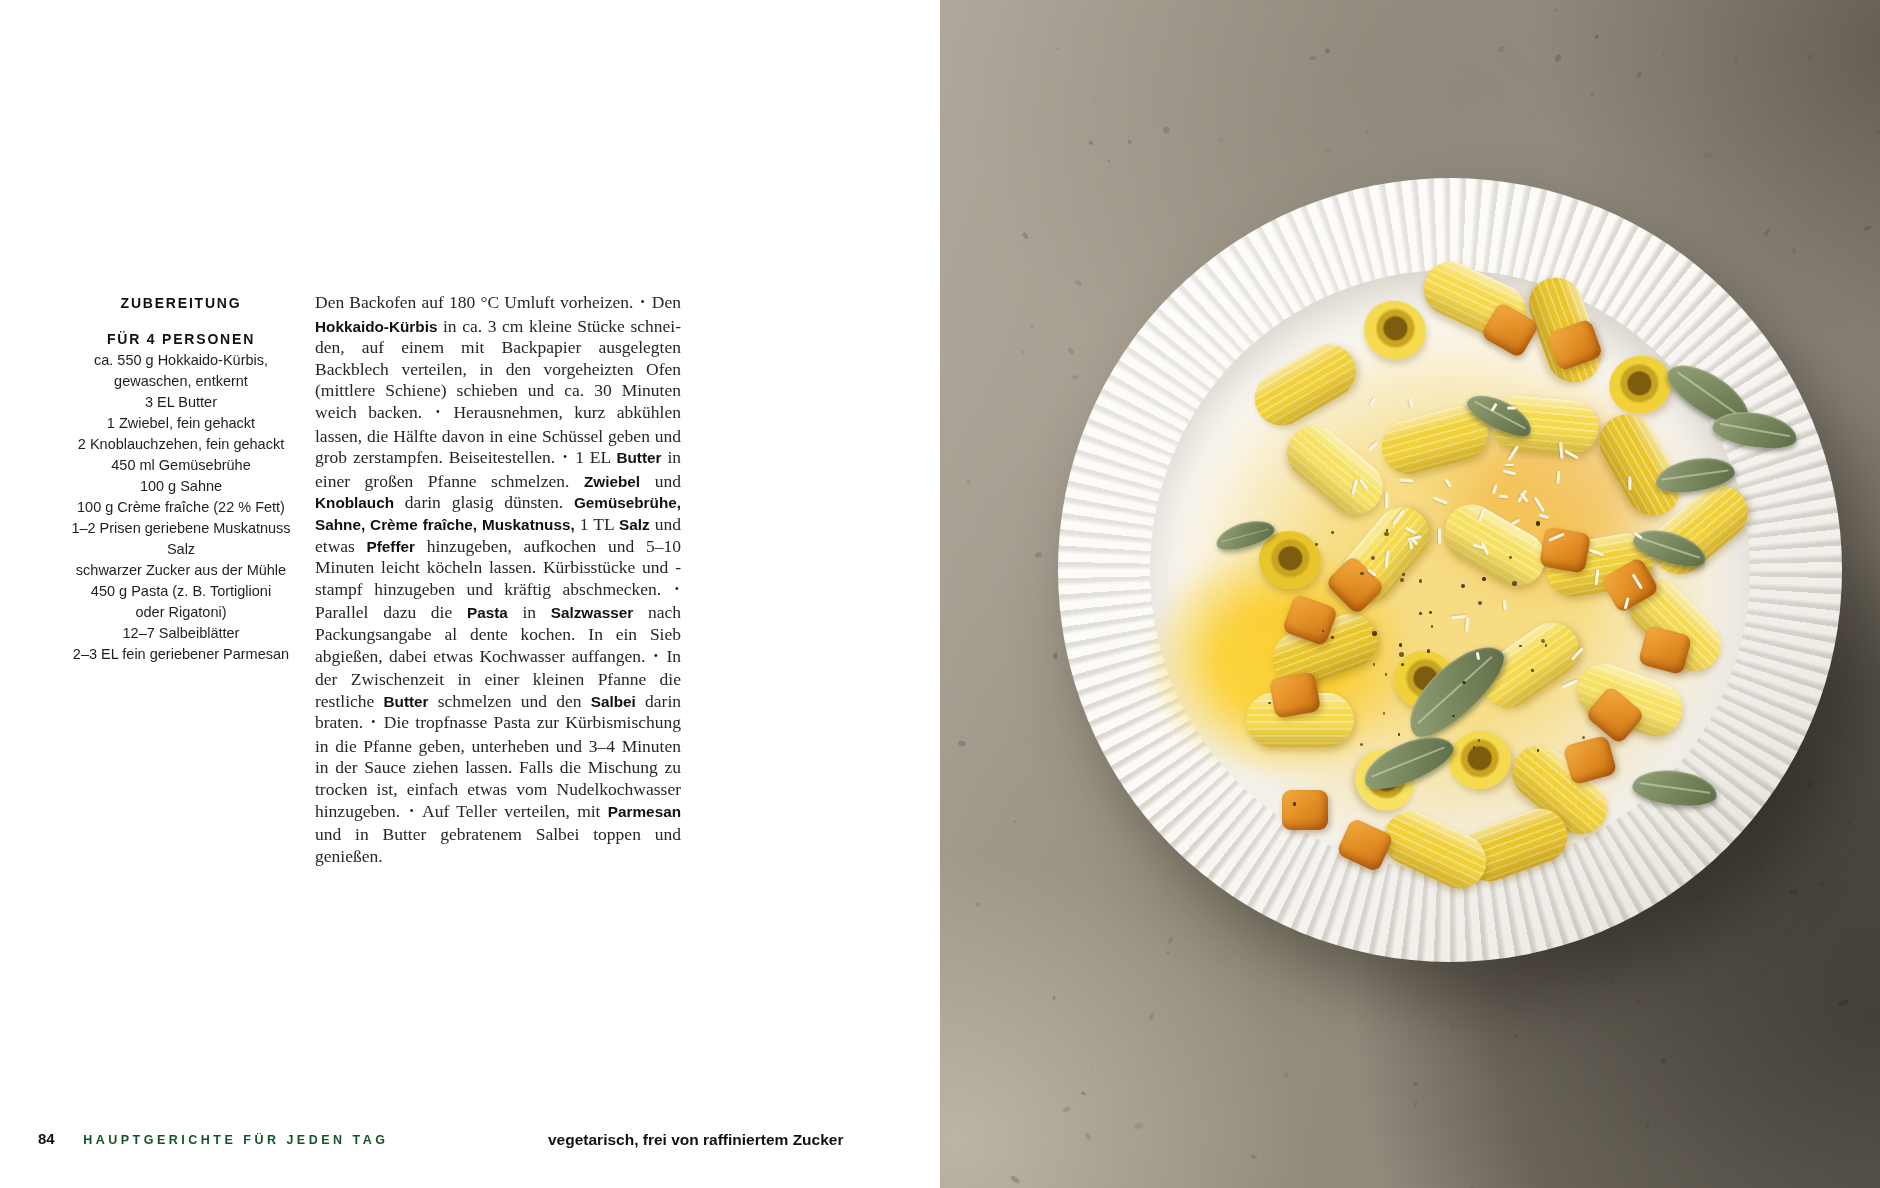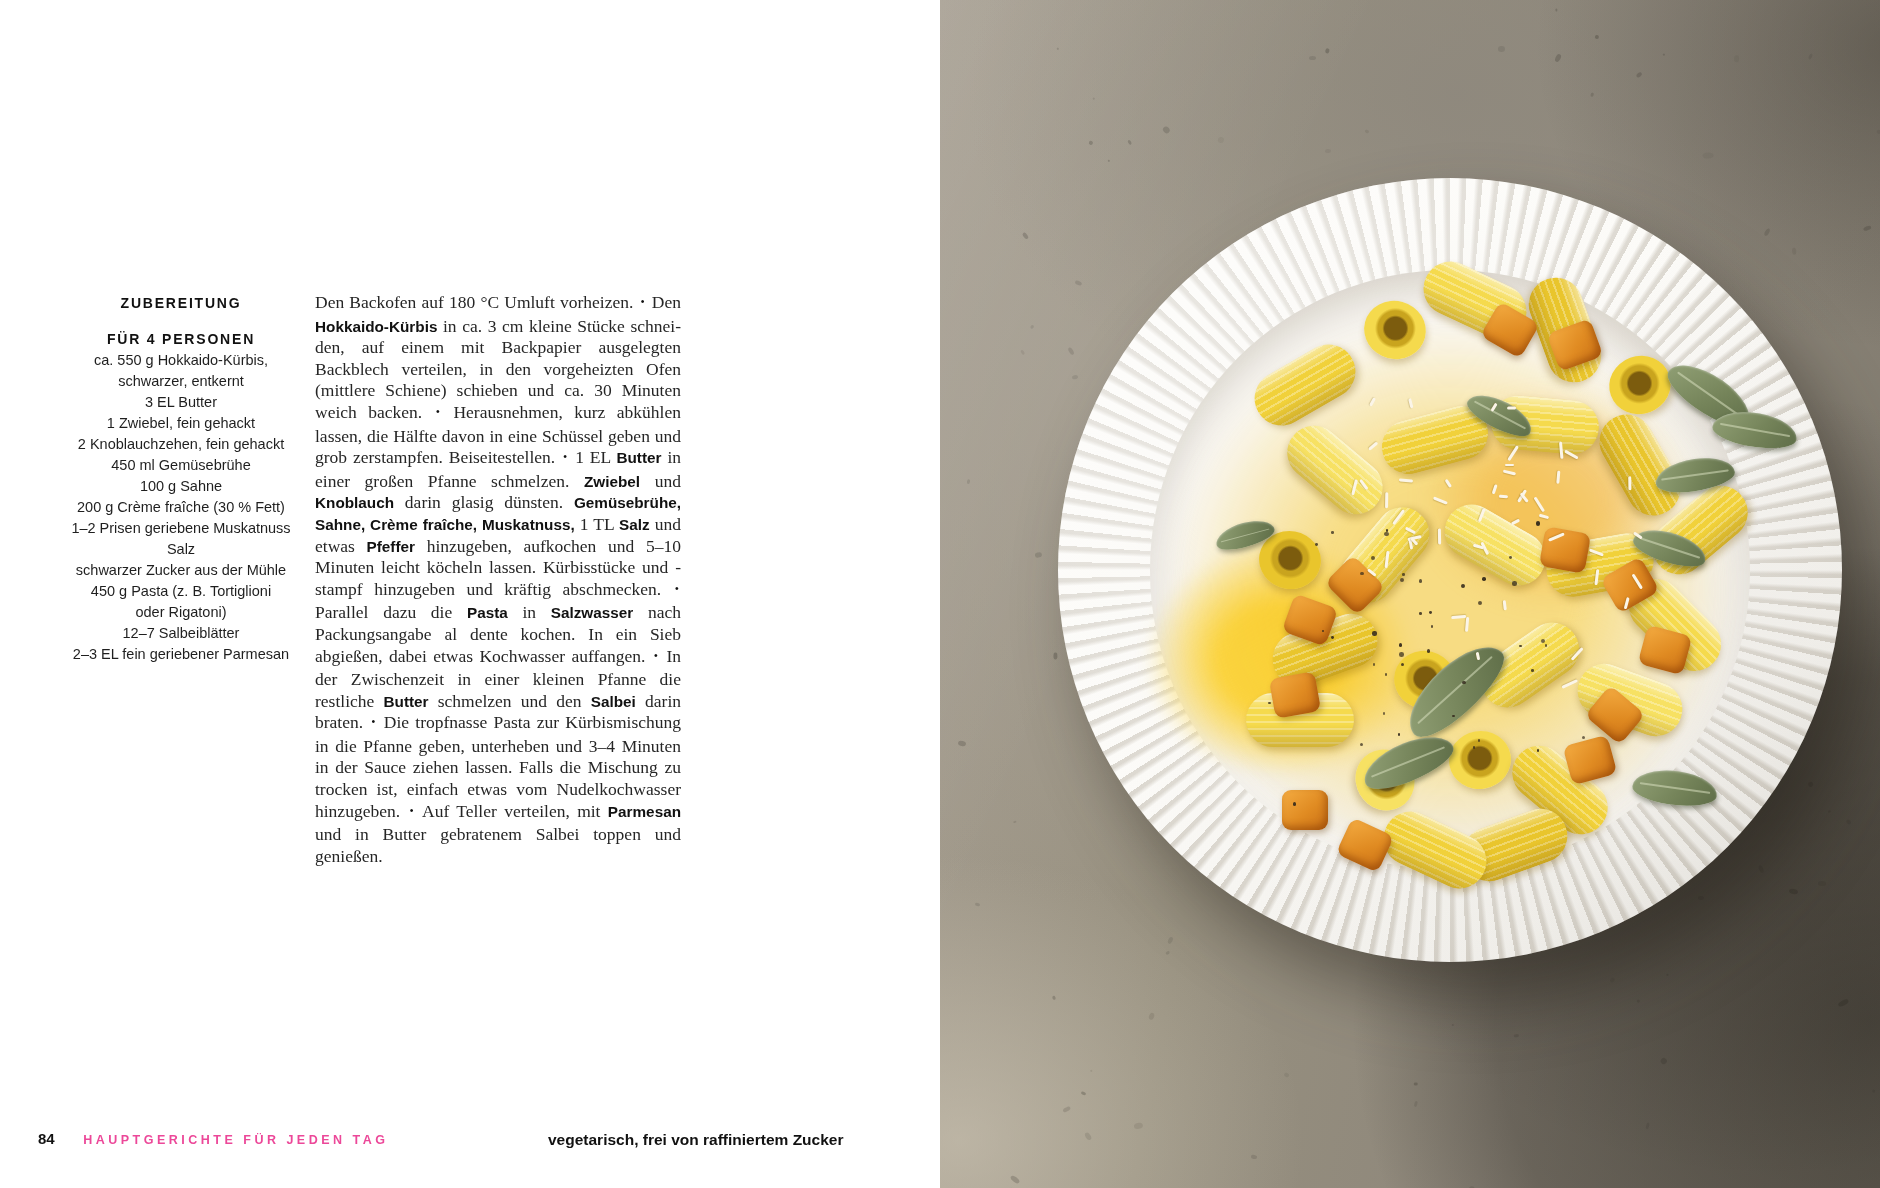--- a/index.html
+++ b/index.html
@@ -17,21 +17,21 @@
   .ing-header.second{margin-top:15px;}
   .body-text{
     position:absolute;left:315px;top:292px;width:366px;
     font-family:"Liberation Serif",serif;font-size:17.5px;line-height:21.6px;
     color:#262626;text-align:justify;hyphens:manual;-webkit-hyphens:manual;
   }
   .body-text .b{font-family:"Liberation Sans",sans-serif;font-weight:700;font-size:15.3px;color:#111;}
   .body-text .bullet{font-size:12px;padding:0 2px;position:relative;top:-2px;color:#111;}
   .footer-left{position:absolute;left:38px;top:1130px;white-space:nowrap;}
   .page-number{font-size:15px;font-weight:800;color:#111;}
-  .footer-section{font-size:12.5px;font-weight:600;letter-spacing:3.5px;margin-left:24px;color:#ec4899;}
+  .footer-section{font-size:12.5px;font-weight:600;letter-spacing:3.5px;margin-left:24px;color:#14532d;}
   .footer-right{position:absolute;left:548px;top:1131px;font-size:15.5px;font-weight:700;color:#111;white-space:nowrap;}
 
   
   .photo{
     position:absolute;left:940px;top:0;width:940px;height:1188px;overflow:hidden;
     background:
       radial-gradient(700px 500px at 55% 8%, rgba(142,136,125,.9), rgba(142,136,125,0) 70%),
       radial-gradient(900px 700px at 16% 32%, rgba(166,159,146,.85), rgba(166,159,146,0) 75%),
       radial-gradient(460px 380px at 2% 96%, rgba(213,205,188,.55), rgba(213,205,188,0) 75%),
       linear-gradient(100deg,#a69e91 0%,#97907f 35%,#8e877b 65%,#7f796d 100%);
@@ -97,27 +97,27 @@
 <div class="spread">
 
   <div class="title-block">
   </div>
 
   <div class="ingredients">
     <div class="ing-header">ZUBEREITUNG</div>
     <div class="ing-header second">FÜR 4 PERSONEN</div>
     <div>
         <div>ca. 550 g Hokkaido-Kürbis,</div>
-        <div>schwarzer, entkernt</div>
+        <div>gewaschen, entkernt</div>
         <div>3 EL Butter</div>
         <div>1 Zwiebel, fein gehackt</div>
         <div>2 Knoblauchzehen, fein gehackt</div>
         <div>450 ml Gemüsebrühe</div>
         <div>100 g Sahne</div>
-        <div>200 g Crème fraîche (30 % Fett)</div>
+        <div>100 g Crème fraîche (22 % Fett)</div>
         <div>1–2 Prisen geriebene Muskatnuss</div>
         <div>Salz</div>
         <div>schwarzer Zucker aus der Mühle</div>
         <div>450 g Pasta (z. B. Tortiglioni</div>
         <div>oder Rigatoni)</div>
         <div>12–7 Salbeiblätter</div>
         <div>2–3 EL fein geriebener Parmesan</div>
       </div>
   </div>
 

